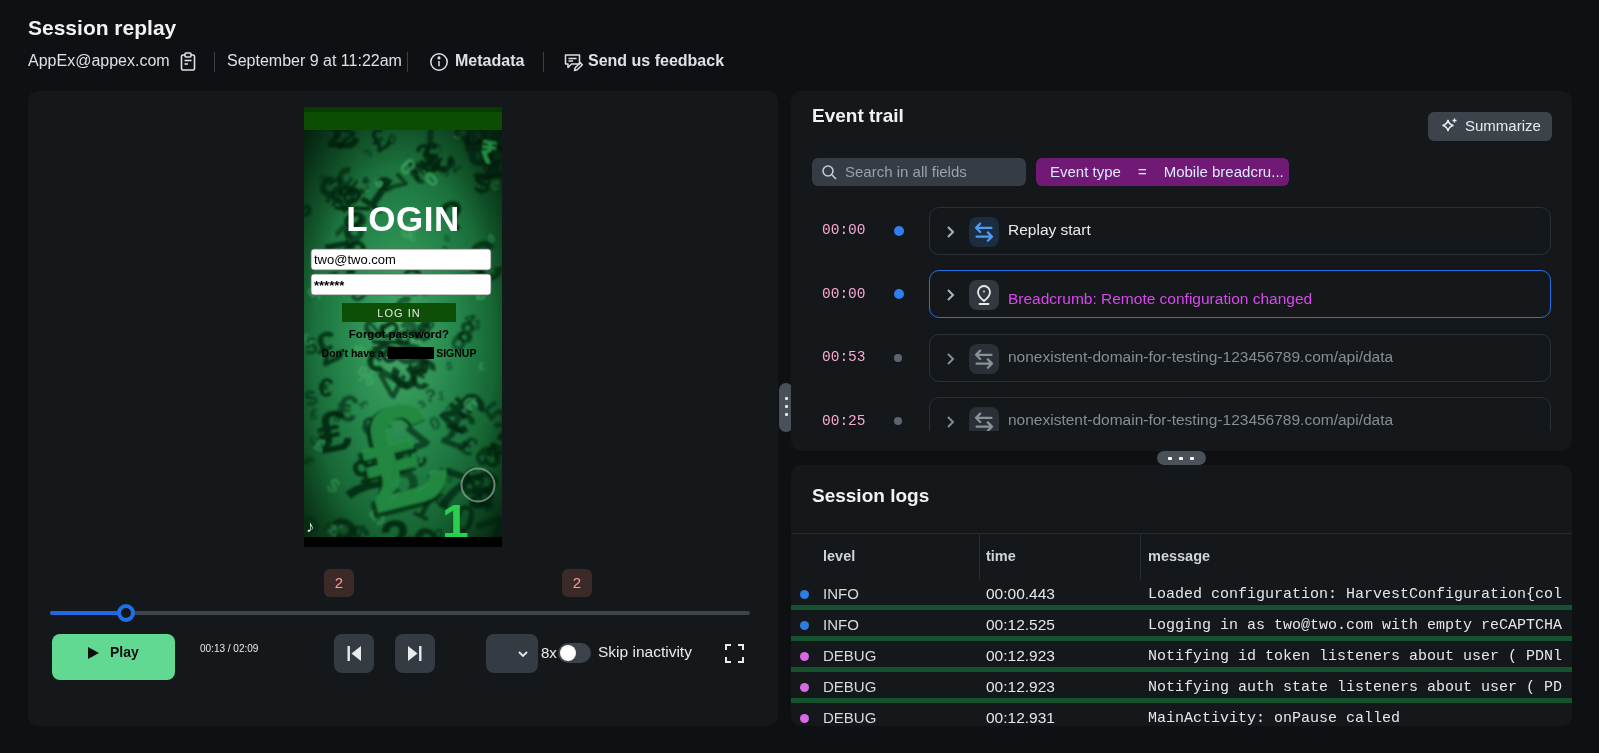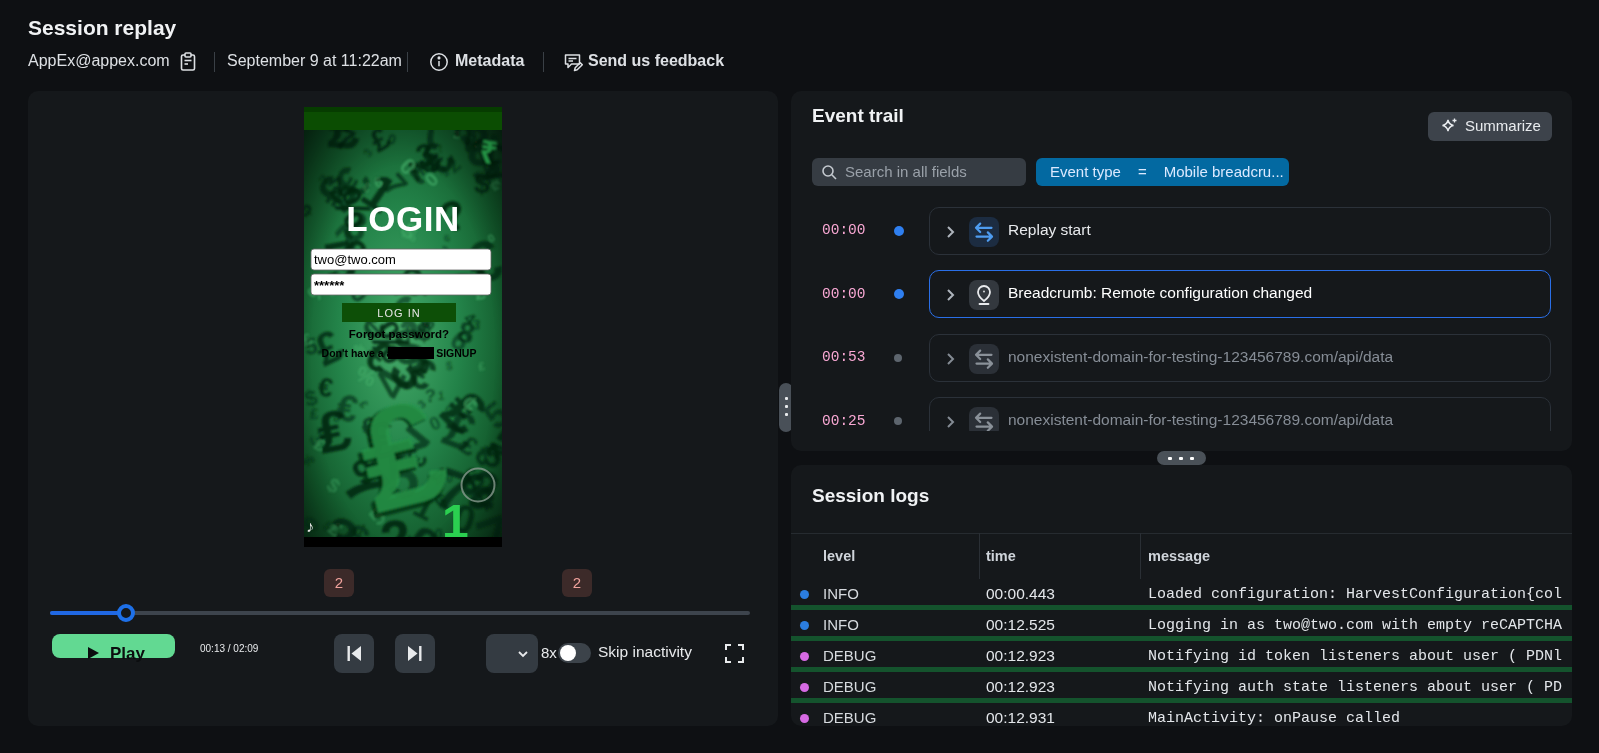--- a/index.html
+++ b/index.html
@@ -18,22 +18,22 @@
 
   
   #player { left:28px; top:91px; width:750px; height:635px; }
   #phone { position:absolute; left:276px; top:16px; width:198px; height:440px; }
   .badge { position:absolute; width:30px; height:28px; background:#3c2a29; border-radius:6px;
     color:#f0a29c; font-size:15px; text-align:center; line-height:28px; top:478px; }
   #track { position:absolute; left:22px; top:520px; width:700px; height:4px; background:#3d444d; border-radius:2px; }
   #trackfill { position:absolute; left:0; top:0; width:76px; height:4px; background:#2068e4; border-radius:2px; }
   #knob { position:absolute; left:89px; top:513px; width:18px; height:18px; border-radius:50%;
     background:#14171a; border:4.5px solid #1e70e8; }
-  #playbtn { position:absolute; left:24px; top:543px; width:123px; height:24px; background:#62d992;
-    border-radius:8px; color:#0b0d0f; font-size:17px; font-weight:bold; }
+  #playbtn { position:absolute; left:24px; top:543px; width:123px; height:46px; background:#62d992;
+    border-radius:8px; color:#0b0d0f; font-size:14px; font-weight:bold; }
   #playbtn .tri { position:absolute; left:36px; top:13px; width:0; height:0;
     border-left:11px solid #0b0d0f; border-top:6.5px solid transparent; border-bottom:6.5px solid transparent; }
   #playbtn .lbl { position:absolute; left:58px; top:10px; }
   #timetext { position:absolute; left:172px; top:552px; font-size:10px; color:#e8eaec; }
   .ctlbtn { position:absolute; top:543px; width:40px; height:39px; background:#343b42; border-radius:8px; }
   #spdbtn { position:absolute; left:458px; top:543px; width:52px; height:39px; background:#343b42;
     border-radius:8px; color:#e8eaec; font-size:15px; }
   #toggle { position:absolute; left:530px; top:552px; width:33px; height:20px; background:#3c434a;
     border-radius:10px; }
   #toggle .tknob { position:absolute; left:2px; top:2px; width:16px; height:16px; border-radius:50%; background:#fff; }
@@ -43,21 +43,21 @@
   #handle { left:779px; top:383px; width:14px; height:49px; background:#495058; border-radius:7px; }
   #handle i { position:absolute; left:5.5px; width:3px; height:3px; background:#e8eaec; border-radius:1px; }
 
   
   #events { left:791px; top:91px; width:781px; height:360px; overflow:hidden; }
   #events h2 { position:absolute; left:21px; top:14px; font-size:19px; font-weight:bold; color:#f0f2f4; }
   #sumbtn { position:absolute; left:637px; top:21px; width:124px; height:29px; background:#3d434b;
     border-radius:6px; color:#e8ebee; font-size:15px; }
   #searchbox { position:absolute; left:21px; top:67px; width:214px; height:28px; background:#363c43;
     border-radius:6px; color:#9aa1a9; font-size:15px; }
-  #chip { position:absolute; left:245px; top:67px; width:253px; height:28px; background:#0369a1;
+  #chip { position:absolute; left:245px; top:67px; width:253px; height:28px; background:#701a75;
     border-radius:6px; color:#dbe9ff; font-size:15px; line-height:28px; }
   .ets { position:absolute; left:31px; width:70px; font-size:14.5px; color:#f9a8d4; font-family:'Liberation Mono',monospace; }
   .edot { position:absolute; left:103px; border-radius:50%; }
   .erow { position:absolute; left:138px; width:622px; height:48px; border:1px solid #2b3139; border-radius:10px;padding-left:45px; }
   .erow .chev { position:absolute; left:10px; top:14px; width:20px; height:20px; color:#aeb4bc; }
   .erow .tile { position:absolute; left:39px; top:9px; width:30px; height:30px; border-radius:8px; }
   .erow .etext { position:absolute; left:78px; top:13px; font-size:15.5px; }
   #dots3 { left:366px; top:353px; width:49px; height:14px; background:#4a5158; border-radius:7px; position:absolute;}
   #dots3 i { position:absolute; top:5.5px; width:3.5px; height:3.5px; background:#fff; border-radius:1px; }
 
@@ -378,21 +378,21 @@
       <svg class="chev" viewBox="0 0 20 20" fill="none" stroke="#aeb4bc" stroke-width="2">
             <path d="M8 5 L13 10 L8 15"></path>
           </svg>
       <div class="tile" style="background:#33383e;">
         <svg width="30" height="30" viewBox="0 0 30 30" fill="none" stroke="#e8eaed" stroke-width="1.8" stroke-linecap="round">
           <path d="M15 6 C18.6 6 21 8.8 21 12 C21 16 17 19.5 15 21 C13 19.5 9 16 9 12 C9 8.8 11.4 6 15 6 Z"></path>
           <circle cx="15" cy="11.5" r="0.9" fill="#e8eaed" stroke="none"></circle>
           <line x1="10.5" y1="24" x2="19.5" y2="24"></line>
         </svg>
       </div>
-      <div class="etext" style="color:#ffffff;">Breadcrumb: Remote configuration changed</div>
+      <div class="etext" style="color:#d946ef;margin-top:6px;">Breadcrumb: Remote configuration changed</div>
     </div>
 
     <div class="ets" style="top:258px;">00:53</div>
     <div class="edot" style="top:262.5px;width:8px;height:8px;background:#5d656e;"></div>
     <div class="erow" style="top:242.5px;">
       <svg class="chev" viewBox="0 0 20 20" fill="none" stroke="#848b94" stroke-width="2">
             <path d="M8 5 L13 10 L8 15"></path>
           </svg>
       <div class="tile" style="background:#2b3037;">
         <svg width="30" height="30" viewBox="0 0 30 30" fill="none" stroke="#8a9199" stroke-width="2.2" stroke-linecap="round" stroke-linejoin="round">

